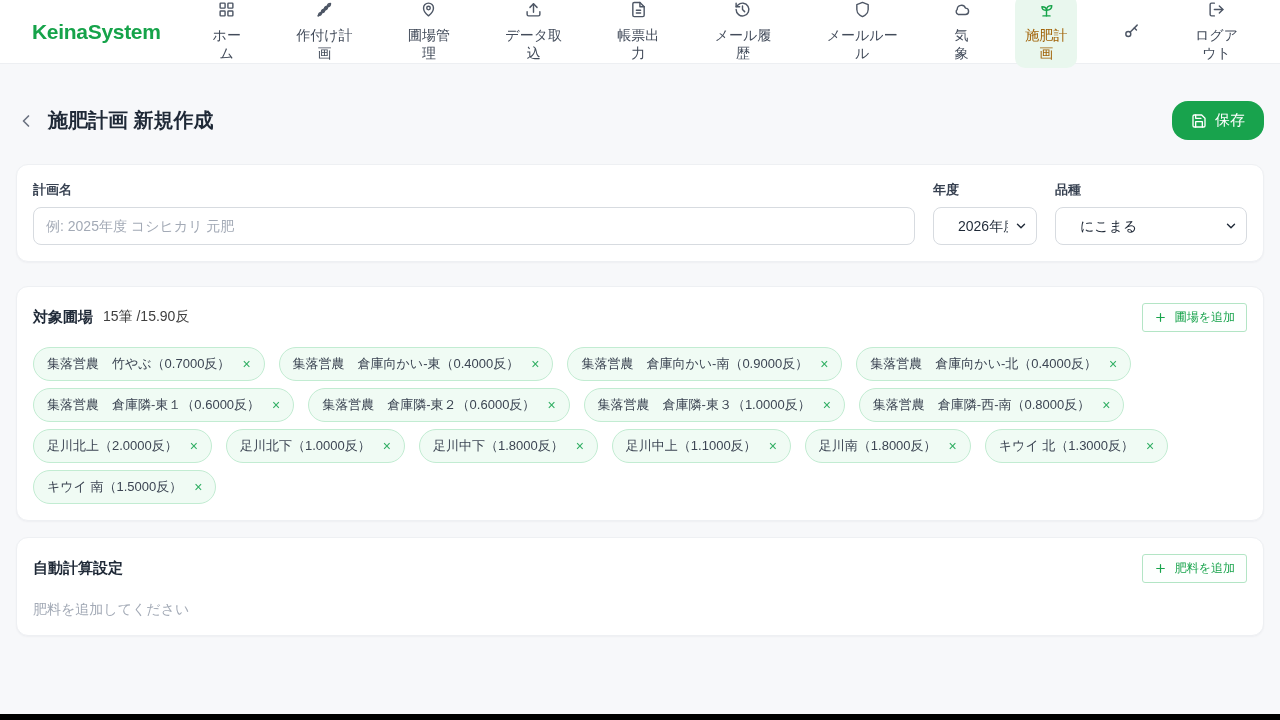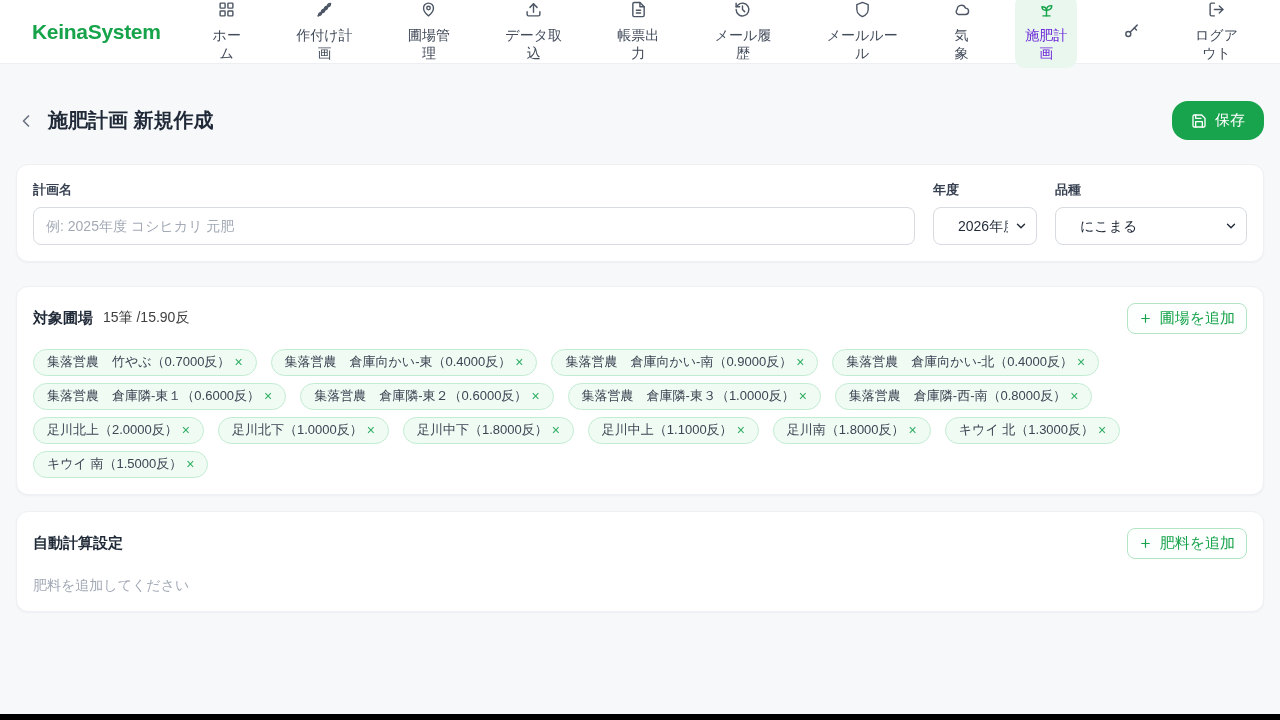--- a/index.html
+++ b/index.html
@@ -20,21 +20,21 @@
   .logo { color:#16a34a; font-size:21px; font-weight:bold; letter-spacing:-0.3px; }
   .nav { flex:1; display:flex; align-items:center; justify-content:space-between; margin-left:42px; }
   .nav-item {
     display:flex; align-items:center; gap:8px; padding:6px 10px;
     border-radius:10px; cursor:pointer; color:#424b5a;flex-direction:column;
   }
   .nav-item svg { width:17px; height:17px; stroke:#4d5665; fill:none; stroke-width:2; stroke-linecap:round; stroke-linejoin:round; flex:none; }
   .nav-label { font-size:14px; line-height:1.3; white-space:pre-line; text-align:center; }
   .nav-item.active { background:#e9f7ee; }
   .nav-item.active svg { stroke:#16a34a; }
-  .nav-item.active .nav-label { color:#6d28d9; }
+  .nav-item.active .nav-label { color:#a16207; }
   
   .page-header { display:flex; align-items:center; margin:30px 16px 16px; }
   .back-btn { background:none; border:none; padding:0; color:#6b7280; cursor:pointer; display:flex; align-items:center; }
   .back-btn svg { width:20px; height:20px; stroke:#6b7280; fill:none; stroke-width:2; stroke-linecap:round; stroke-linejoin:round; }
   .page-title { font-size:20px; font-weight:bold; color:#1f2937; margin-left:12px; }
   .save-btn {
     margin-left:auto; background:#18a34d; color:#fff; border:none; border-radius:16px;
     padding:10px 19px; font-size:15px; display:flex; align-items:center; gap:8px; cursor:pointer;
     font-family:inherit;
   }
@@ -64,28 +64,28 @@
   .select-variety { width:192px; }
   .chev { position:absolute; right:9px; top:12px; pointer-events:none; }
   .chev svg { width:14px; height:14px; stroke:#1f2937; fill:none; stroke-width:2.4; stroke-linecap:round; stroke-linejoin:round; }
   
   .section-head { display:flex; align-items:center; }
   .section-title { font-size:15px; font-weight:bold; color:#1f2937; }
   .section-meta { font-size:14px; color:#404040; margin-left:10px; }
   .add-btn {
     margin-left:auto; display:flex; align-items:center; gap:8px;
     border:1px solid #b3e5c5; color:#17a34b; background:#fdfffe;
-    border-radius:8px; padding:5px 11px; font-size:15px; cursor:pointer; font-family:inherit;
+    border-radius:3px; padding:5px 11px; font-size:12px; cursor:pointer; font-family:inherit;
   }
   .add-btn svg { width:13px; height:13px; stroke:#17a34b; fill:none; stroke-width:2.2; stroke-linecap:round; }
   .tags { display:flex; flex-wrap:wrap; gap:7px 14px; margin-top:15px; }
   .tag {
     display:inline-flex; align-items:center; height:27px;
     border:1px solid #c2ecd2; background:#f0fbf4; border-radius:999px;
-    padding:9px 13px; font-size:13px; color:#3c4553; gap:4px;
+    padding:16px 13px; font-size:13px; color:#3c4553; gap:12px;
   }
   .tag-remove { color:#2fae62; font-size:14px; cursor:pointer; background:none; border:none; padding:0; line-height:1; font-family:inherit; }
   .empty-text { color:#a3aab6; font-size:14px; margin-top:18px; }
   .bottom-bar { position:absolute; left:0; right:0; bottom:0; height:6px; background:#000; }
 </style>
 </head>
 <body>
 
 <header class="navbar">
   <div class="logo">KeinaSystem</div>

